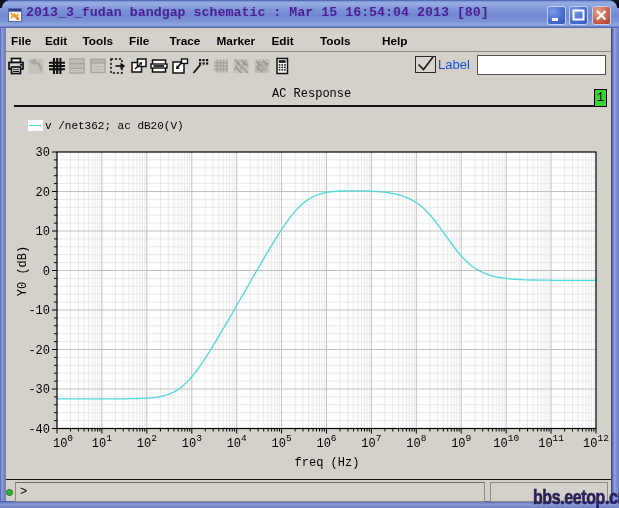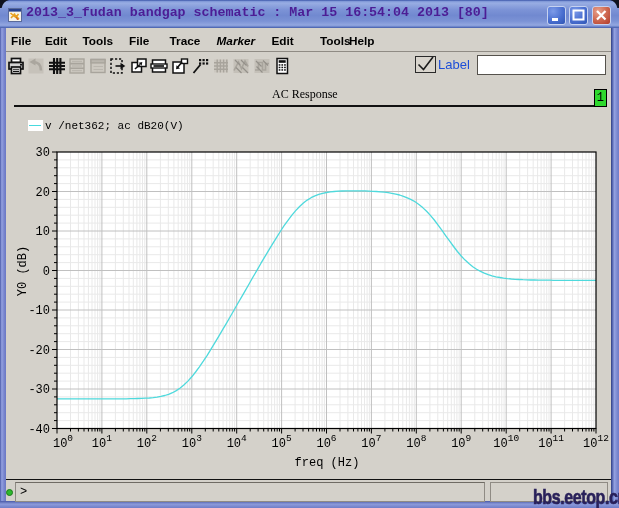--- a/index.html
+++ b/index.html
@@ -45,24 +45,24 @@
   <div class="abs vborder" style="left:0;width:6px;"></div>
   <div class="abs vborder" style="left:611px;width:8px;border-left:1px solid #3d4c90;"></div>
   <div class="abs" id="bottomborder"></div>
 
   <div class="abs" style="left:6px;top:28px;width:605px;height:23px;border-bottom:1px solid #8f8b84;">
     <span class="menuitem" style="left:5px;">File</span>
     <span class="menuitem" style="left:39px;">Edit</span>
     <span class="menuitem" style="left:76.5px;">Tools</span>
     <span class="menuitem" style="left:123px;">File</span>
     <span class="menuitem" style="left:163.5px;text-align:center;">Trace</span>
-    <span class="menuitem" style="left:210.5px;font-style:italic;">Marker</span>
+    <span class="menuitem" style="left:210.5px;">Marker</span>
     <span class="menuitem" style="left:265.5px;">Edit</span>
     <span class="menuitem" style="left:314px;">Tools</span>
-    <span class="menuitem" style="left:343px;">Help</span>
+    <span class="menuitem" style="left:376px;">Help</span>
   </div>
 
 <svg class="abs" style="left:6.5px;top:57px;" width="18" height="18" viewBox="0 0 18 18">
 <rect x="4.5" y="1.5" width="9" height="4" fill="#fff" stroke="#111" stroke-width="1.7"></rect>
 <rect x="2" y="5.5" width="14" height="6.5" fill="#d4d4d4" stroke="#111" stroke-width="1.7"></rect>
 <rect x="4.5" y="10" width="9" height="6.5" fill="#fff" stroke="#111" stroke-width="1.7"></rect>
 <path d="M6 12.2 H12 M6 14.4 H12" stroke="#111" stroke-width="1.1"></path>
 <rect x="13" y="7" width="2" height="1.6" fill="#111"></rect>
   </svg>
 <svg class="abs" style="left:27.0px;top:57px;" width="18" height="18" viewBox="0 0 18 18">
@@ -145,21 +145,21 @@
       <rect x="11.1" y="12.2" width="1.7" height="1.5"></rect>
     </g>
   </svg>
 <div class="abs" style="left:415px;top:56px;width:21px;height:17px;background:#d9d5cd;border:1px solid #2a2a2a;box-sizing:border-box;"></div>
 <svg class="abs" style="left:415px;top:54px;" width="24" height="20" viewBox="0 0 24 20">
     <path d="M3.5 10.5 L8.5 15.5 L18 3" stroke="#1c1c1c" stroke-width="1.6" fill="none"></path>
   </svg>
 <div class="abs" style="left:438px;top:57px;font-size:13px;font-weight:normal;color:#1d4ed8;">Label</div>
 <div class="abs" style="left:477px;top:55px;width:129px;height:20px;background:#fff;border:1px solid #55524c;box-sizing:border-box;"></div>
 
-  <div class="abs" style="left:272px;top:87px;font-size:12px;font-family:Liberation Serif, serif;">AC Response</div>
+  <div class="abs" style="left:272px;top:87px;font-size:12px;font-family:Liberation Mono, monospace;">AC Response</div>
   <div class="abs" style="left:14px;top:105px;width:580px;height:1.5px;background:#111;"></div>
   <div class="abs" style="left:594px;top:89px;width:12.5px;height:17.5px;background:#2ed82e;border:1.5px solid #000;box-sizing:border-box;
        font-size:12px;font-family:'Liberation Mono',monospace;text-align:center;line-height:16px;">1</div>
 
   <div class="abs" style="left:28px;top:120px;width:15px;height:10.5px;background:#fff;"></div>
   <div class="abs" style="left:29px;top:124.5px;width:12px;height:1.8px;background:#47dade;"></div>
   <div class="abs" style="left:45px;top:120px;font-size:11px;font-family:'Liberation Mono',monospace;">v /net362; ac dB20(V)</div>
 
   <svg class="abs" style="left:0;top:0;" width="619" height="508">
 <rect x="57.0" y="152.0" width="539.0" height="276.5" fill="#ffffff"></rect>

